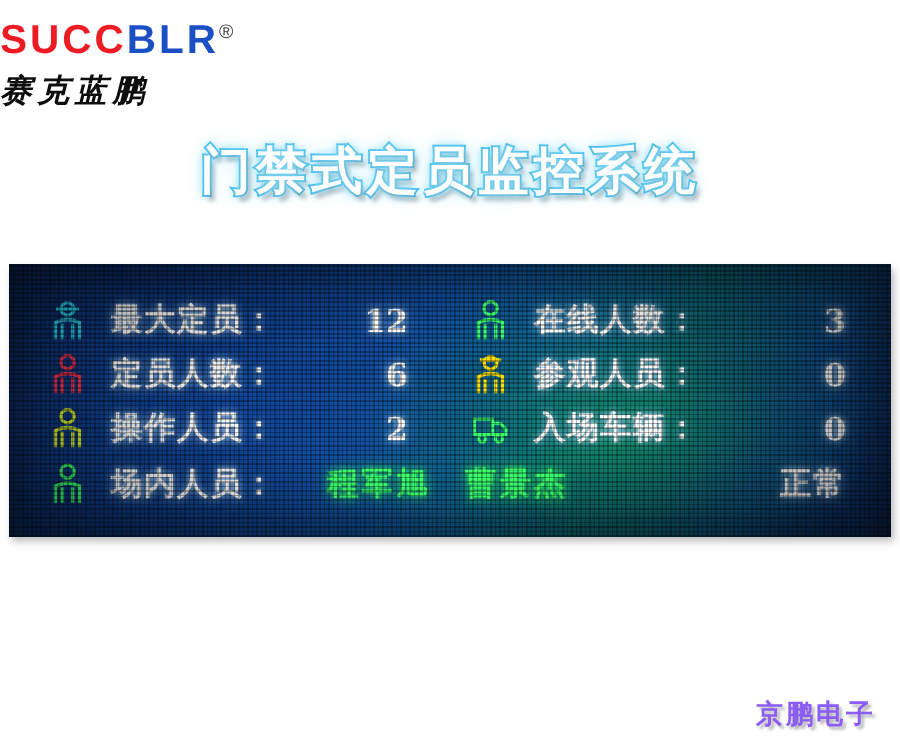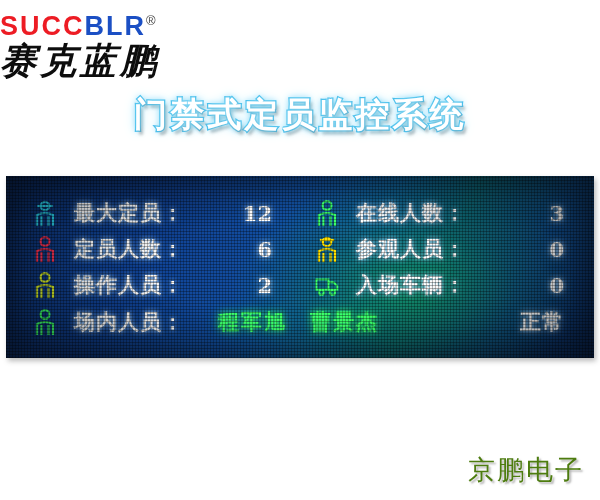--- a/index.html
+++ b/index.html
@@ -37,21 +37,21 @@
     font-size: 13px;
     vertical-align: super;
     color: #444;
     letter-spacing: 0;
     font-weight: normal;
   }
   #brand-cn {
     font-family: "DejaVu Serif", serif;
     font-weight: bold;
     font-style: italic;
-    font-size: 36px;
+    font-size: 21px;
     line-height: 36px;
     color: #0d0d0d;
     letter-spacing: 4px;
     white-space: nowrap;
     margin-top: 1px;
   }
 
   
   #page-title {
     position: absolute;
@@ -179,24 +179,24 @@
     margin-right: 30px;
     white-space: nowrap;
   }
 
   
   #footer-logo {
     position: absolute;
     right: 16px;
     bottom: 12px;
     font-family: "DejaVu Sans", sans-serif;
-    font-weight: normal;
-    font-size: 27px;
+    font-weight: bold;
+    font-size: 18px;
     letter-spacing: 2px;
-    color: #4d7c0f;
+    color: #8b5cf6;
     text-shadow: 2px 2px 2px rgba(150,150,150,0.7);
     white-space: nowrap;
   }
 </style>
 </head>
 <body>
 
 <div id="brand-logo">
   <div id="brand-wordmark">
     <span class="wm-red">SUCC</span><span class="wm-blue">BLR</span><span id="brand-reg">®</span>

